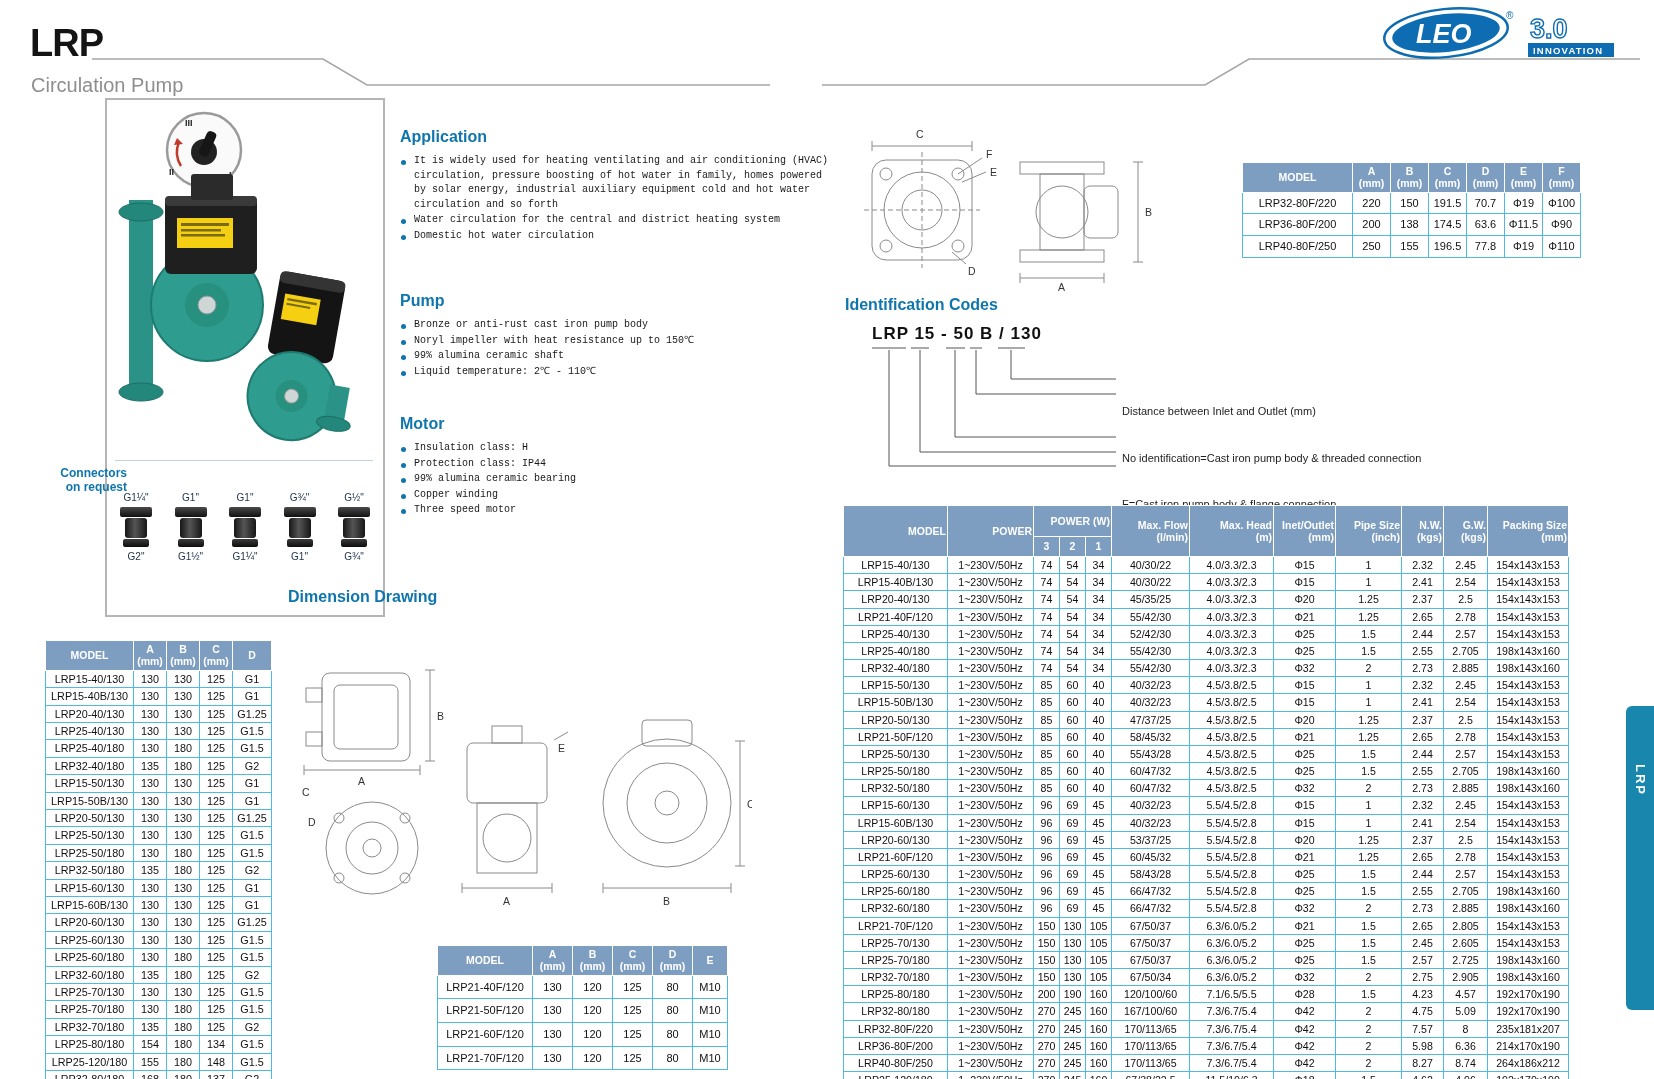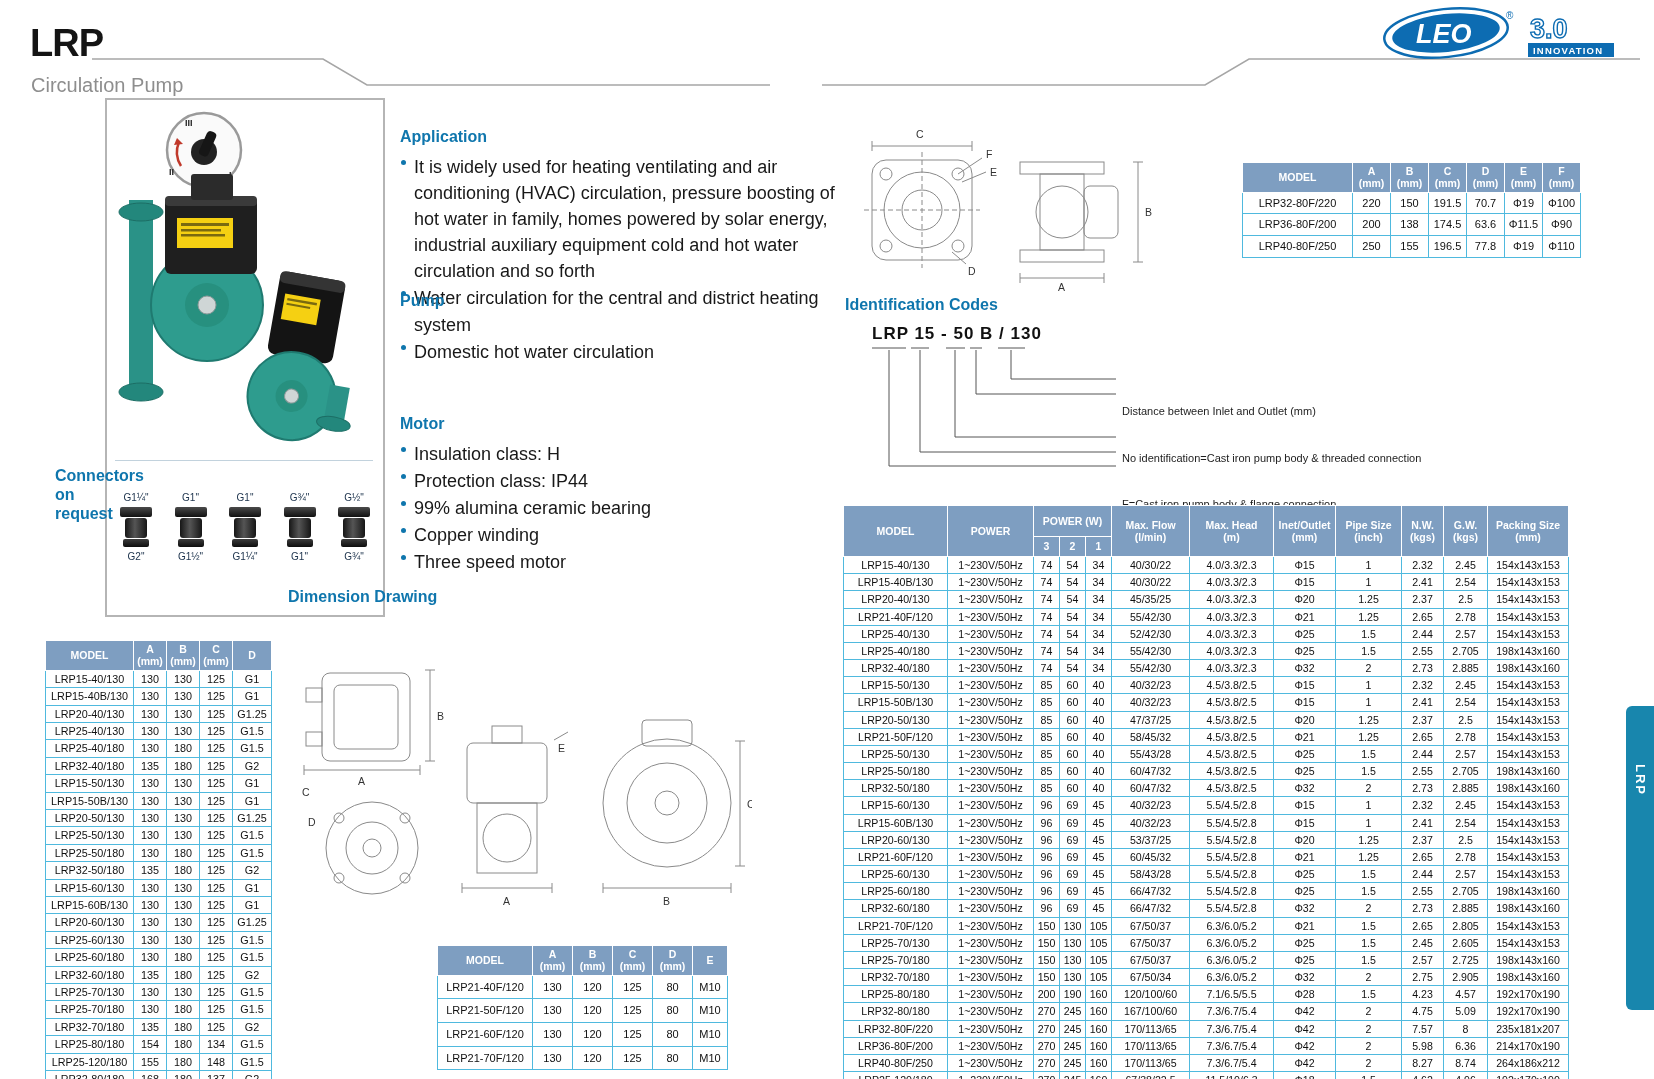--- a/index.html
+++ b/index.html
@@ -8,28 +8,28 @@
   .abs{position:absolute;}
 
   
   #page-title{left:30px;top:22px;font-size:38px;font-weight:800;letter-spacing:-1px;color:#141414;}
   #page-subtitle{left:31px;top:74px;font-size:20px;color:#8e8e8e;}
   #brand-logo{right:22px;top:4px;}
 
   
   .heading{color:#0f76ad;font-weight:bold;font-size:16px;}
 
-  ul.bullets{list-style:none;margin:8px 0 0;padding:0;font-size:18px;line-height:1.45;color:#181818;}
+  ul.bullets{list-style:none;margin:8px 0 0;padding:0;font-size:10px;line-height:1.45;color:#181818;font-family:Liberation Mono, monospace;}
   ul.bullets li{position:relative;padding-left:14px;margin:1px 0;}
   ul.bullets li::before{content:"";position:absolute;left:1px;top:6px;width:5px;height:5px;border-radius:50%;background:#0f76ad;}
 
   
   #photo-box{left:105px;top:98px;width:280px;height:519px;border:2px solid #b5b5b5;box-sizing:border-box;background:#fff;}
   #photo-divider{left:8px;top:360px;width:258px;border-top:1px solid #c2d2dd;}
-  #connectors-heading{left:55px;top:466px;width:72px;font-size:16px;font-weight:bold;color:#0f76ad;line-height:1.2;}
+  #connectors-heading{left:55px;top:466px;width:72px;font-size:12px;font-weight:bold;color:#0f76ad;line-height:1.2;text-align:right;}
   #connectors-row{left:112px;top:490px;width:266px;display:flex;justify-content:space-between;}
   .conn{text-align:center;width:48px;}
   .conn-lbl{font-size:10px;color:#20364f;height:15px;line-height:15px;white-space:nowrap;}
   .conn-glyph{width:32px;margin:2px auto 2px;}
   .conn-glyph .cap{height:10px;background:linear-gradient(#4a4a4a,#111);border-radius:2px;}
   .conn-glyph .body{height:20px;margin:1px 5px;background:linear-gradient(90deg,#161616,#555 45%,#161616);border-radius:3px;}
   .conn-glyph .cap2{height:8px;margin:0 3px;background:linear-gradient(#3c3c3c,#0d0d0d);border-radius:2px;}
 
   
   table{border-collapse:collapse;table-layout:fixed;background:#fff;}
@@ -38,21 +38,21 @@
   th .u{display:block;font-weight:bold;}
   td{border:1px solid #4fb9de;font-size:10.8px;text-align:center;padding:2px 2px;color:#101010;line-height:1.15;}
 
   #left-table{left:45px;top:640px;width:226px;}
   #mid-table{left:437px;top:945px;width:290px;}
   #mid-table td{padding:5px 2px;font-size:11px;}
   #flange-table{left:1242px;top:162px;width:338px;}
   #flange-table td{padding:4px 2px;font-size:11px;}
   #spec-table{left:843px;top:505px;width:725px;}
   #spec-table td{font-size:10.6px;padding:2px 1px;}
-  #spec-table thead tr.r1 th{height:26px;}
+  #spec-table thead tr.r1 th{height:26px;text-align:right;}
   #spec-table thead tr.r2 th{height:15px;}
 
   
   #dim-heading{left:288px;top:588px;}
   #id-heading{left:845px;top:296px;}
   #id-code{left:872px;top:324px;font-size:17px;font-weight:bold;letter-spacing:1px;color:#111;}
   #id-labels{left:1122px;top:372px;width:430px;}
   #id-labels div{font-size:11px;height:14.5px;line-height:14.5px;color:#1d1d1d;white-space:nowrap;margin-top:32px;}
 
   
@@ -179,20 +179,26 @@
   <div class="abs" style="left:400px;top:128px;width:435px">
     <div class="heading">Application</div>
     <ul class="bullets">
         <li>It is widely used for heating ventilating and air conditioning (HVAC) circulation, pressure boosting of hot water in family, homes powered by solar energy, industrial auxiliary equipment cold and hot water circulation and so forth</li>
         <li>Water circulation for the central and district heating system</li>
         <li>Domestic hot water circulation</li>
       </ul>
   </div>
   <div class="abs" style="left:400px;top:292px;width:435px">
     <div class="heading">Pump</div>
+    <ul class="bullets">
+        <li>Bronze or anti-rust cast iron pump body</li>
+        <li>Noryl impeller with heat resistance up to 150℃</li>
+        <li>99% alumina ceramic shaft</li>
+        <li>Liquid temperature: 2℃ - 110℃</li>
+      </ul>
   </div>
   <div class="abs" style="left:400px;top:415px;width:435px">
     <div class="heading">Motor</div>
     <ul class="bullets">
         <li>Insulation class: H</li>
         <li>Protection class: IP44</li>
         <li>99% alumina ceramic bearing</li>
         <li>Copper winding</li>
         <li>Three speed motor</li>
       </ul>

